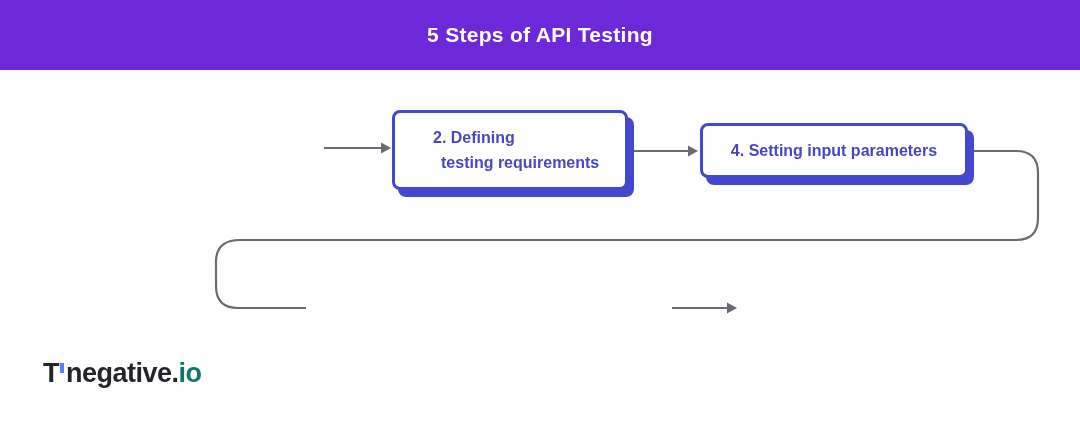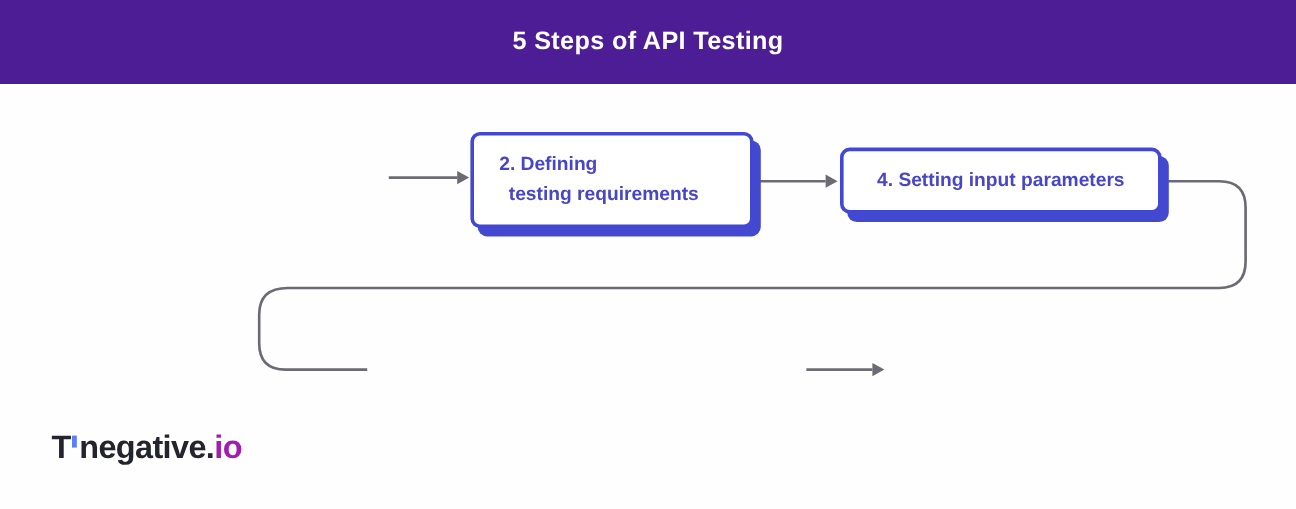--- a/index.html
+++ b/index.html
@@ -7,21 +7,21 @@
     width: 1080px; height: 424px;
     background: #fefefe;
     font-family: "Liberation Sans", sans-serif;
     overflow: hidden;
     position: relative;
   }
   .stage { position: absolute; inset: 0; width: 1080px; height: 424px; }
 
   .header {
     position: absolute; left: 0; top: 0; width: 1080px; height: 70px;
-    background: #4c1d95;
+    background: #6d28d9;
     display: flex; align-items: center; justify-content: center;
   }
   .header-title {
     color: #ffffff; font-size: 21px; font-weight: 700; letter-spacing: 0.3px;
   }
 
   .flow-svg { position: absolute; left: 0; top: 0; width: 1080px; height: 424px; }
 
   .step-box {
     position: absolute;
@@ -31,41 +31,41 @@
     box-shadow: 6px 7px 0 0 #4348d0;
     color: #4946c5;
     font-weight: 700;
     font-size: 16px;
     display: flex; align-items: center; justify-content: center;
     text-align: center;
     line-height: 25px;
   }
   .box-1 { left: 43px;  top: 118px; width: 277px; height: 60px; }
   .box-2 { left: 392px; top: 110px; width: 236px; height: 80px;
-           justify-content: flex-start; text-align: left; padding-left: 21px; }
+           justify-content: flex-start; text-align: left; padding-left: 38px; }
   .box-3 { left: 700px; top: 123px; width: 268px; height: 55px; }
   .box-4 { left: 308px; top: 280px; width: 360px; height: 58px; }
   .box-5 { left: 740px; top: 280px; width: 267px; height: 56px; }
 
   .line-block { display: block; }
   .line-indent { display: block; margin-left: 8px; }
 
   .logo {
     position: absolute; left: 43px; top: 358px;
     font-size: 27px; font-weight: 800; letter-spacing: -0.5px;
     color: #24242e;
     white-space: nowrap;
   }
   .logo-tick {
     display: inline-block; width: 4px; height: 10px;
     background: #5b7df8;
     margin-left: 1px; margin-right: 2px;
     transform: translateY(-9px);
   }
-  .logo-accent { color: #a21caf; }
+  .logo-accent { color: #0f766e; }
 </style>
 </head>
 <body>
 
 <div class="stage">
 
   <div class="header">
     <div class="header-title">5 Steps of API Testing</div>
   </div>
 

